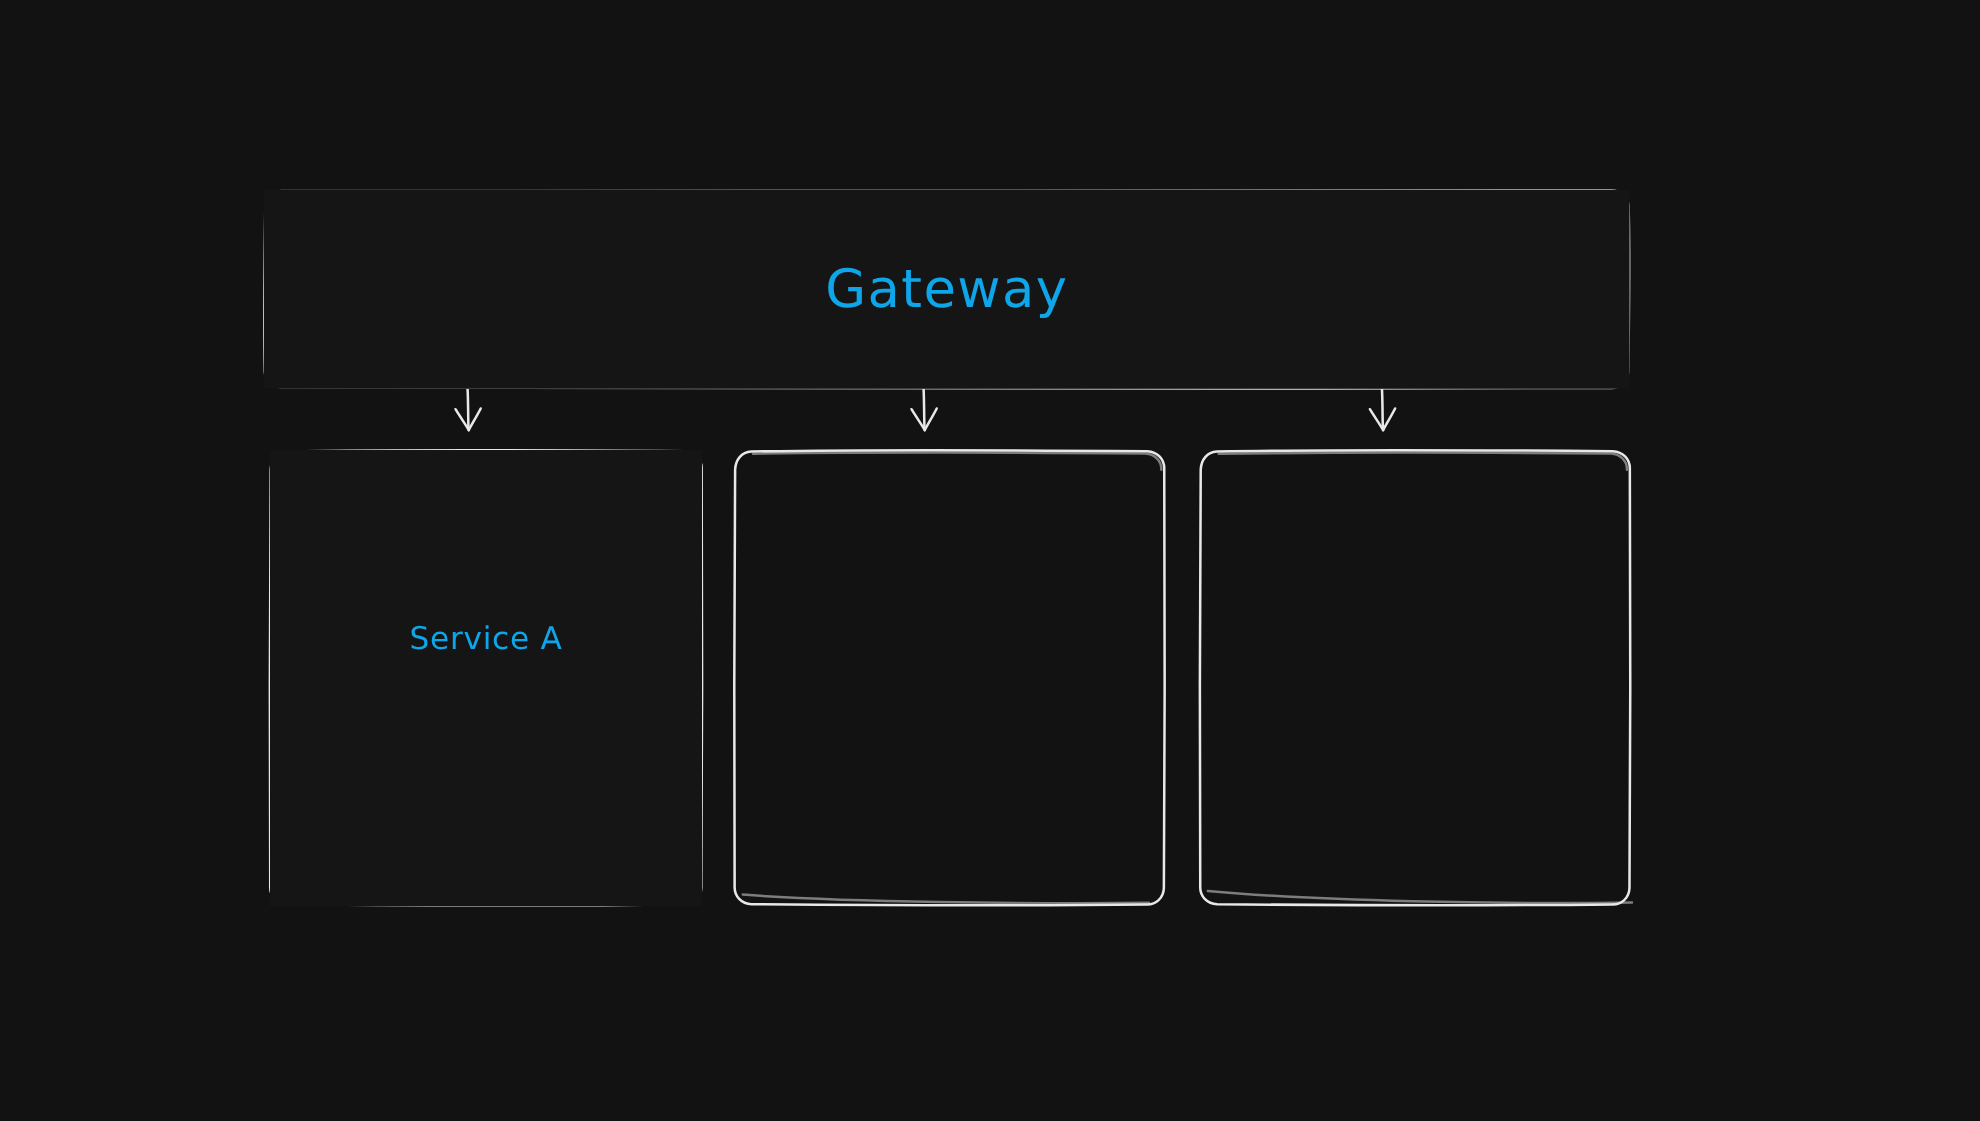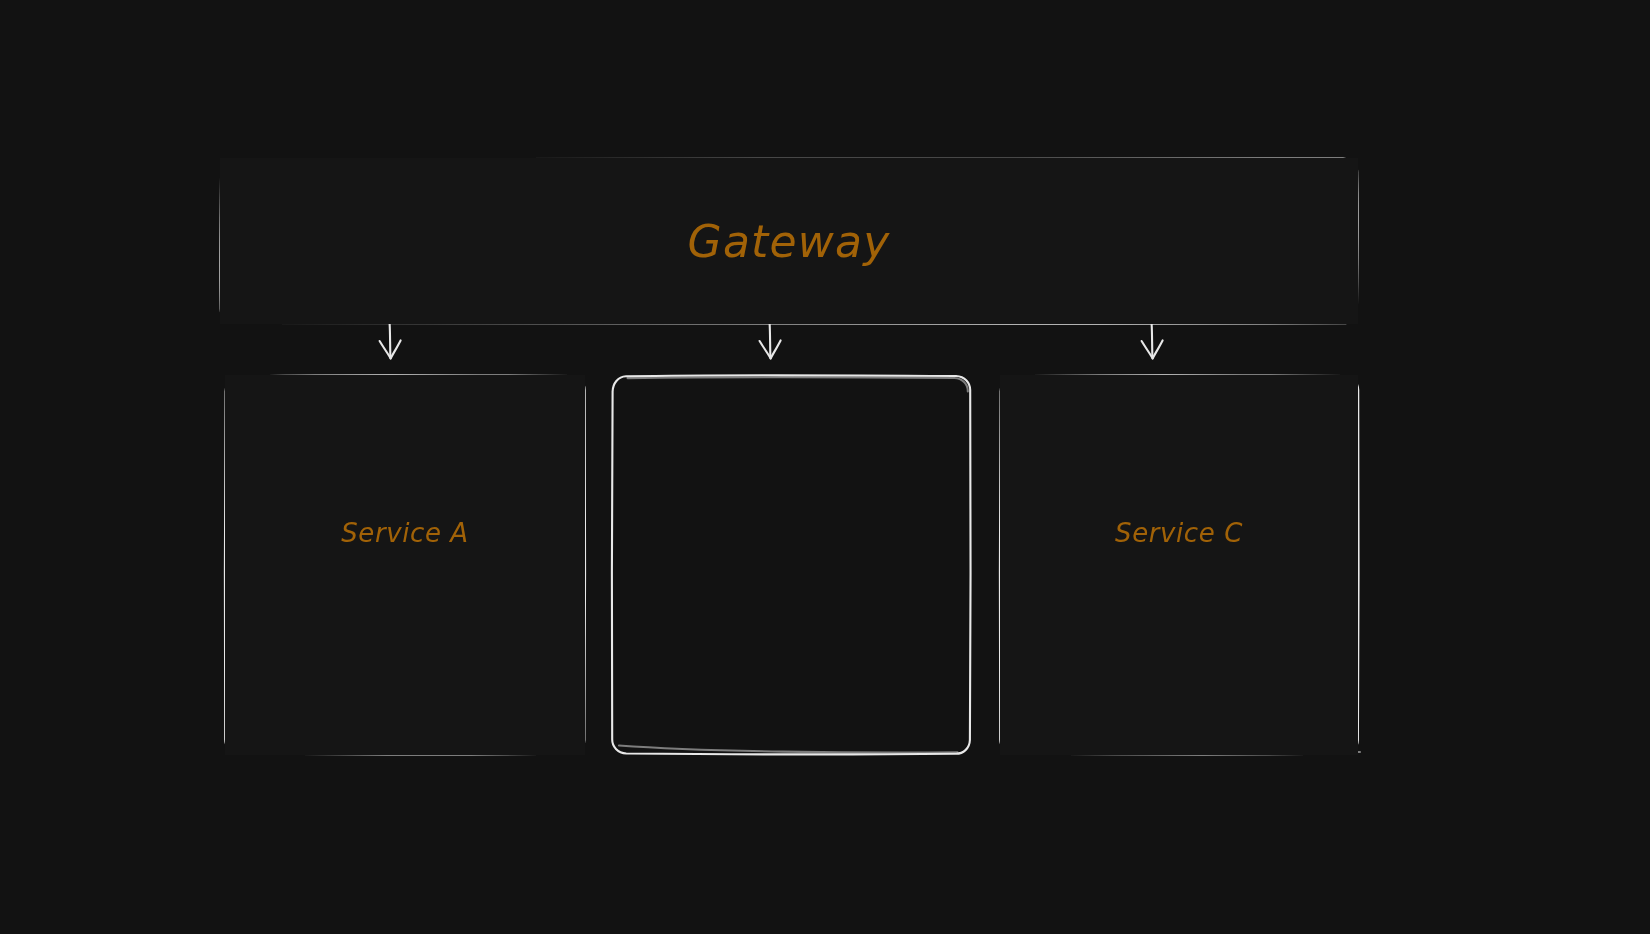--- a/index.html
+++ b/index.html
@@ -28,23 +28,22 @@
     pointer-events: none;
   }
   .node {
     position: absolute;
     box-sizing: border-box;
     background: #151515;
     display: flex;
     justify-content: center;
   }
   .node-label {
-    color: #a16207;
+    color: #0ea5e9;
     font-family: "DejaVu Sans", sans-serif;
-    font-style: italic;
     letter-spacing: 0.6px;
     white-space: nowrap;
     -webkit-font-smoothing: antialiased;
   }
   #node-gateway {
     left: 220px;
     top: 158px;
     width: 1138px;
     height: 166px;
     align-items: center;
@@ -154,17 +153,14 @@
 
   <div class="node" id="node-gateway">
     <span class="node-label">Gateway</span>
   </div>
 
   <div class="node node-service" id="node-service-a">
     <span class="node-label">Service A</span>
   </div>
 
 
-  <div class="node node-service" id="node-service-c">
-    <span class="node-label">Service C</span>
-  </div>
 
 </div>
 
 </body></html>

